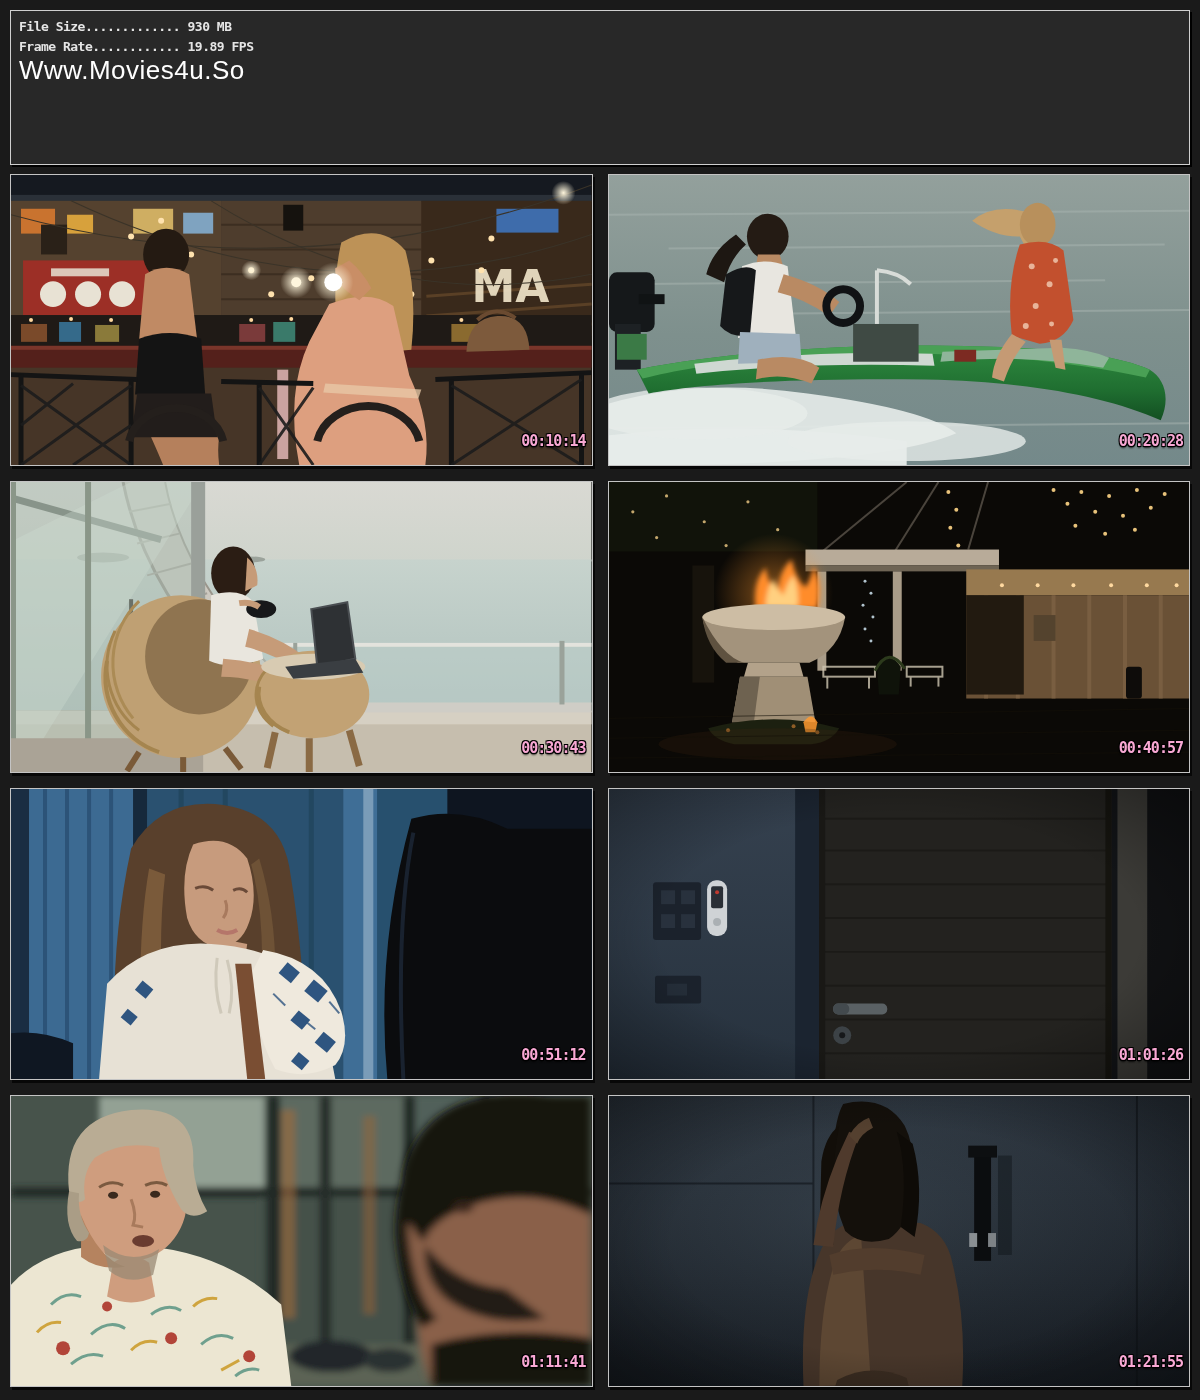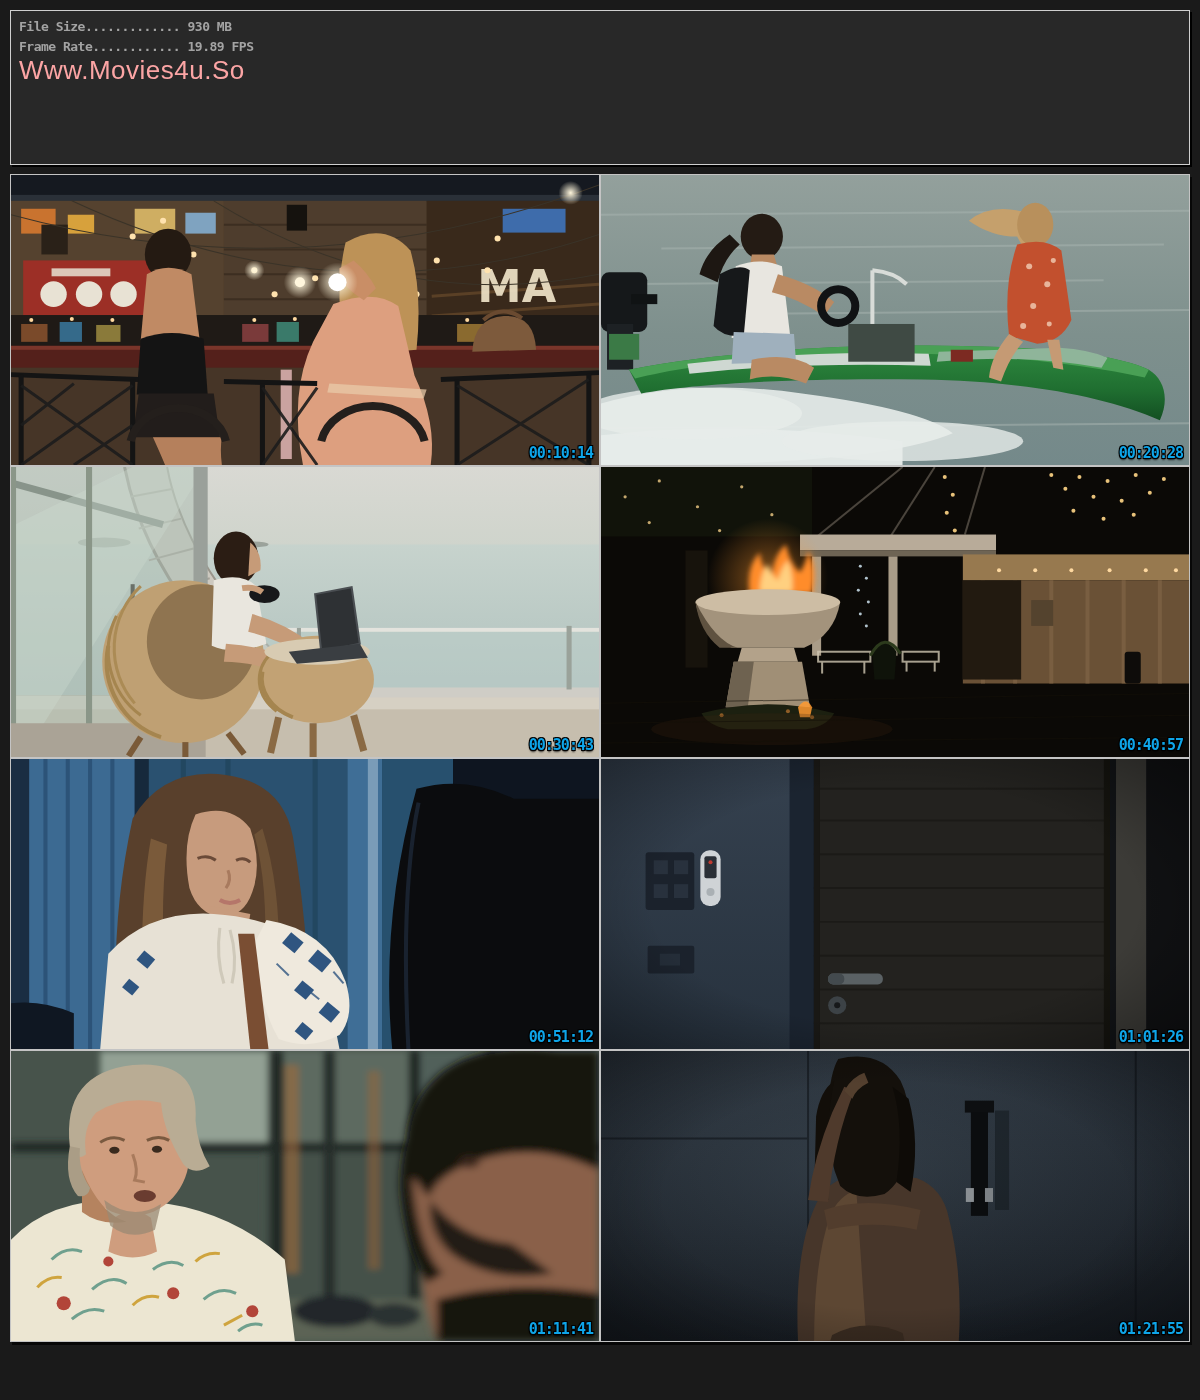--- a/index.html
+++ b/index.html
@@ -15,49 +15,50 @@
     height:155px;
     box-sizing:border-box;
     background:#282828;
     border:1px solid #cfcfcf;
     box-shadow:2px 2px 0 #000;
     padding:6px 8px 0 8px;
   }
   .info-line{
     font:700 13px/20px "DejaVu Sans Mono", monospace;
     letter-spacing:-0.5px;
-    color:#a3a3a3;
+    color:#e5e5e5;
     white-space:pre;
   }
   .watermark{
     font:400 26px/27px "Liberation Sans", sans-serif;
     letter-spacing:0.5px;
-    color:#fca5a5;
+    color:#ffffff;
     white-space:pre;
   }
   .grid{
     margin:0 10px;
     display:grid;
     grid-template-columns:repeat(2,1fr);
     grid-auto-rows:292px;
+    gap:15px;
   }
   .shot{
     margin:0;position:relative;
     box-sizing:border-box;
     border:1px solid #c4c4c4;
     box-shadow:2px 3px 0 rgba(0,0,0,.7);
     background:#000;
     overflow:hidden;
   }
   .shot svg{display:block;width:100%;height:100%;}
   .ts{
-    position:absolute;right:6px;bottom:4px;
+    position:absolute;right:6px;bottom:16px;
     font:700 15px/1 "DejaVu Sans Mono", monospace;
     letter-spacing:-1px;
-    color:#0ea5e9;
+    color:#f9a8d4;
     text-shadow:1px 1px 0 #000,-1px 1px 0 #000,1px -1px 0 #000,-1px -1px 0 #000,0 2px 2px rgba(0,0,0,.8);
   }
 </style>
 </head>
 <body>
 
 <div class="info-box">
   <div class="info-line">File Size............. 930 MB</div>
   <div class="info-line">Frame Rate............ 19.89 FPS</div>
   <div class="watermark">Www.Movies4u.So</div>

